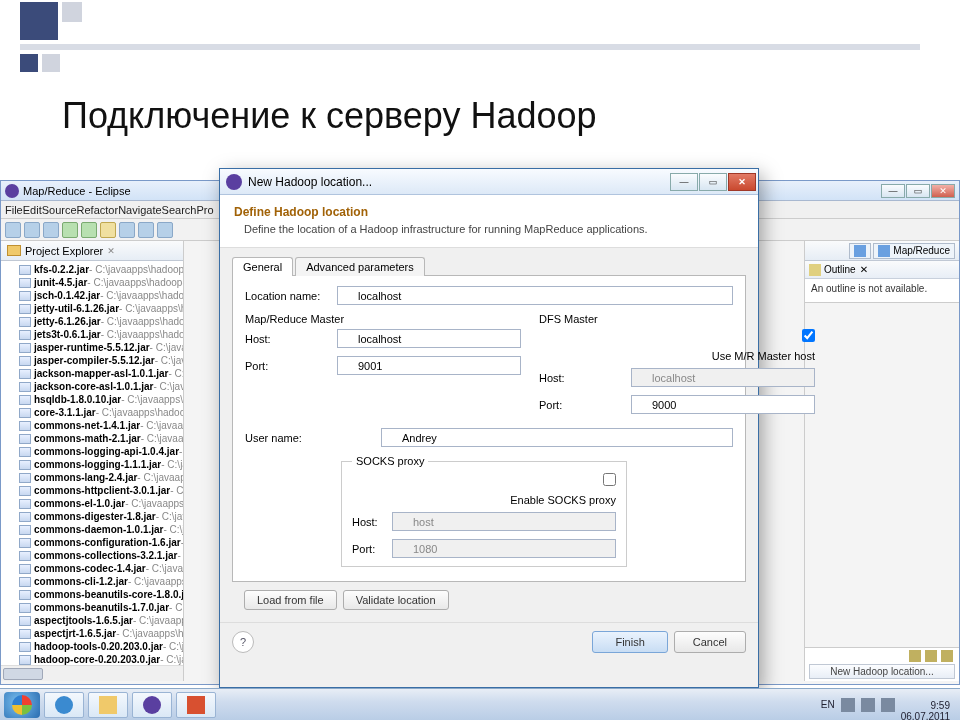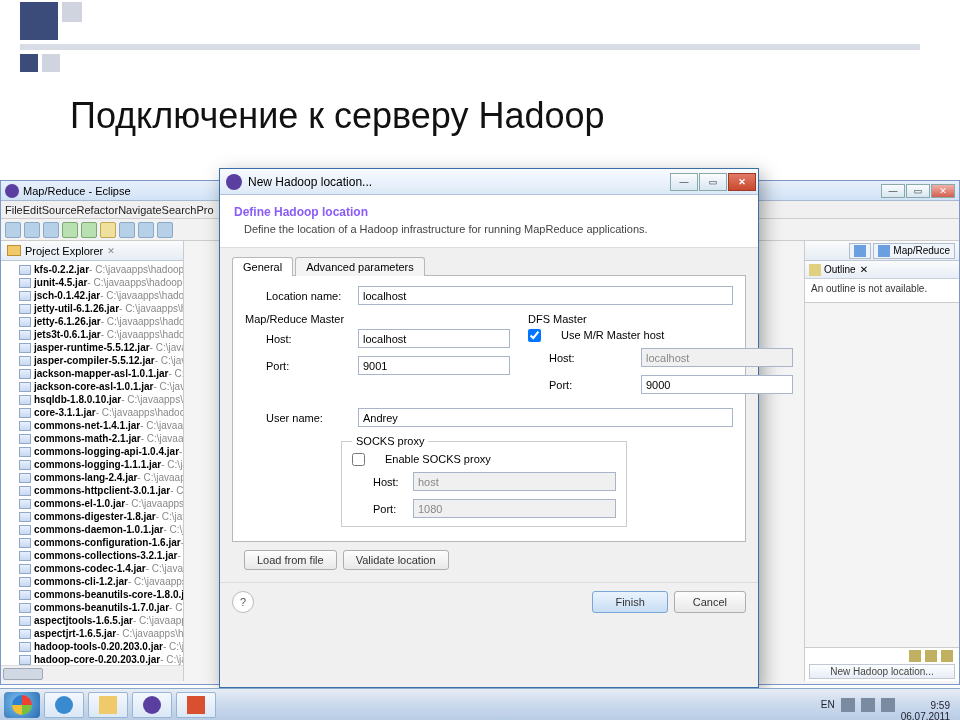--- a/index.html
+++ b/index.html
@@ -7,21 +7,21 @@
 
   
   .slide-deco { position: absolute; left: 20px; top: 2px; }
   .slide-deco .big { width: 38px; height: 38px; background: #3b4b7a; display: inline-block; vertical-align: top; }
   .slide-deco .mid { width: 20px; height: 20px; background: #d0d4de; display: inline-block; vertical-align: top; margin-left: 4px; }
   .slide-deco .bar { width: 900px; height: 6px; background: #d8dce5; margin-top: 4px; }
   .slide-deco .row2 { margin-top: 4px; }
   .slide-deco .sq { width: 18px; height: 18px; background: #d0d4de; display: inline-block; margin-right: 4px; }
   .slide-deco .sqd { background: #3b4b7a; }
 
-  h1.slide-title { position: absolute; left: 70px; top: 95px; font-size: 36px; font-weight: 400; color: #111; font-family: Arial, sans-serif; }
+  h1.slide-title { position: absolute; left: 62px; top: 95px; font-size: 36px; font-weight: 400; color: #111; font-family: Arial, sans-serif; }
 
   
   .eclipse { position: absolute; left: 0; top: 180px; width: 960px; height: 505px; border: 1px solid #7a99c8; background: #f4f4f4; }
   .eclipse-titlebar { height: 20px; background: linear-gradient(#e8f0fb,#d2e3f7); border-bottom: 1px solid #a8b8d0; display: flex; align-items: center; padding: 0 4px; font-size: 11px; }
   .eclipse-titlebar .ico { width: 14px; height: 14px; background: #5a3fa0; border-radius: 50%; margin-right: 4px; }
   .eclipse-titlebar .spacer { flex: 1; }
   .winbtn { width: 24px; height: 14px; border: 1px solid #8aa; background: linear-gradient(#fafcfe,#d8e6f2); margin-left: 1px; display: flex; align-items: center; justify-content: center; font-size: 9px; color: #333; }
   .winbtn.close { background: linear-gradient(#f2b0a8,#d06050); color: #fff; }
 
   .eclipse-menu { height: 18px; background: #f0f0f0; border-bottom: 1px solid #ccc; display: flex; align-items: center; padding: 0 4px; font-size: 11px; color: #222; }
@@ -61,38 +61,38 @@
 
   
   .dialog { position: absolute; left: 219px; top: 168px; width: 540px; height: 520px; border: 1px solid #3a6ea5; background: #f0f0f0; box-shadow: 4px 6px 18px rgba(0,0,0,.35); }
   .dlg-title { height: 26px; background: linear-gradient(#f8fbff,#dde9f7); display: flex; align-items: center; padding: 0 2px 0 6px; font-size: 12px; border-bottom: 1px solid #b0c4de; }
   .dlg-title .dico { width: 16px; height: 16px; background: #5a3fa0; border-radius: 50%; margin-right: 6px; }
   .dlg-title .spacer { flex: 1; }
   .dlg-title .winbtn { width: 28px; height: 18px; }
   .dlg-title .winbtn.close { background: linear-gradient(#e27a66,#c9492f); border-color: #a03828; font-weight: bold; }
 
   .dlg-header { background: #fff; padding: 10px 14px 12px 14px; border-bottom: 1px solid #ddd; }
-  .dlg-header .h1 { font-size: 12px; font-weight: bold; color: #8b5cf6; }
+  .dlg-header .h1 { font-size: 12px; font-weight: bold; color: #a16207; }
   .dlg-header .h2 { font-size: 11px; color: #444; margin-top: 4px; padding-left: 10px; }
 
   .dlg-body { padding: 8px 12px 4px 12px; }
   .tabs { display: flex; border-bottom: 1px solid #b8b8b8; }
   .tab { border: 1px solid #b8b8b8; border-bottom: none; background: #f4f4f4; padding: 3px 10px; font-size: 11px; margin-right: 2px; border-radius: 3px 3px 0 0; position: relative; top: 1px; }
   .tab.active { background: #fff; }
   .tab-content { border: 1px solid #b8b8b8; border-top: none; background: #fff; padding: 10px 12px 12px 12px; }
 
   .form-row { display: flex; align-items: center; margin-bottom: 8px; }
-  .form-row label { width: 92px; font-size: 11px; color: #000; margin-left: 21px; }
-  .form-row input[type=text] { flex: 1; border: 1px solid #a8b4c8; padding: 2px 4px; font-size: 11px; height: 19px; }
+  .form-row label { width: 92px; font-size: 11px; color: #000; }
+  .form-row input[type=text] { flex: 1; border: 1px solid #a8b4c8; padding: 2px 20px; font-size: 11px; height: 19px; }
   .form-row input[disabled] { background: #f0f0f0; color: #888; }
 
   .two-col { display: flex; gap: 18px; }
   .col { flex: 1; }
   .group-title { font-size: 11px; color: #000; margin-bottom: 4px; }
-  .chk-row { display: flex; align-items: flex-start; gap: 20px; font-size: 11px; margin-bottom: 6px; }
+  .chk-row { display: flex; align-items: flex-end; gap: 8px; font-size: 11px; margin-bottom: 6px; flex-direction: column; }
   .chk-row input { width: 13px; height: 13px; }
 
   fieldset.socks { border: 1px solid #ccc; margin: 8px 0 2px 96px; padding: 6px 10px 8px 10px; width: 286px; }
   fieldset.socks legend { font-size: 11px; padding: 0 4px; }
   fieldset.socks .form-row label { width: 40px; }
 
   .dlg-actions { padding: 8px 12px; display: flex; align-items: center; }
   .btn { border: 1px solid #adadad; background: linear-gradient(#fdfdfd,#e8e8e8); padding: 3px 12px; font-size: 11px; border-radius: 3px; color: #333; }
   .btn + .btn { margin-left: 6px; }
   .dlg-footer { border-top: 1px solid #ddd; padding: 8px 12px; display: flex; align-items: center; }
@@ -399,21 +399,21 @@
           <div class="form-row">
             <label>Host:</label>
             <input type="text" disabled="" value="localhost" style="">
           </div>
           <div class="form-row">
             <label>Port:</label>
             <input type="text" value="9000" style="">
           </div>
         </div>
       </div>
-      <div class="form-row" style="margin-top:6px;">
+      <div class="form-row" style="margin-top:6px;gap:44px;">
         <label>User name:</label>
         <input type="text" value="Andrey" style="">
       </div>
       <fieldset class="socks">
         <legend>SOCKS proxy</legend>
         <div class="chk-row">
           <input type="checkbox" style="">
           <span>Enable SOCKS proxy</span>
         </div>
         <div class="form-row">

